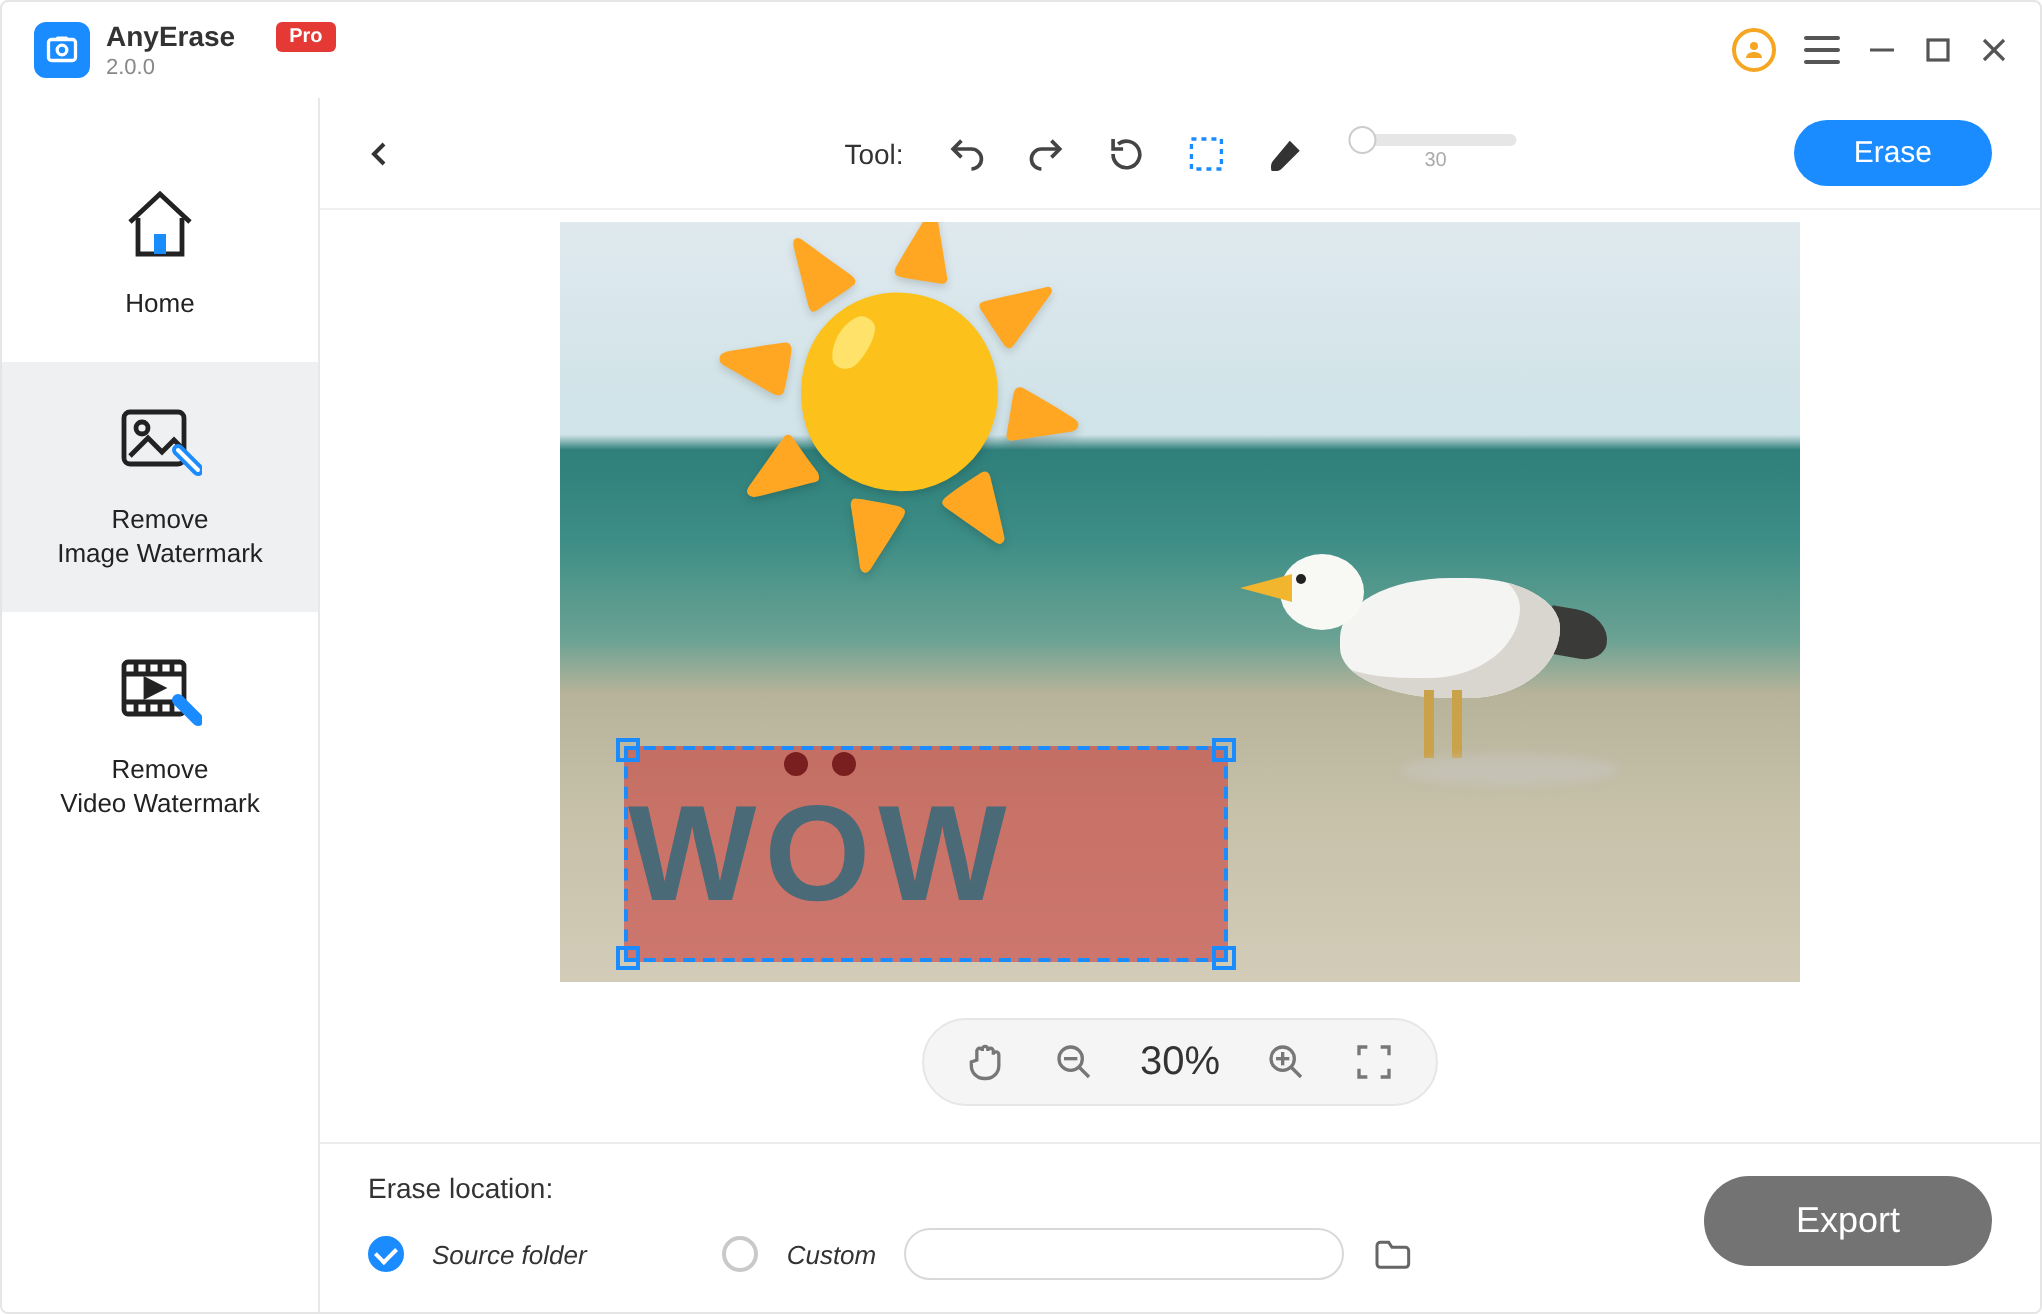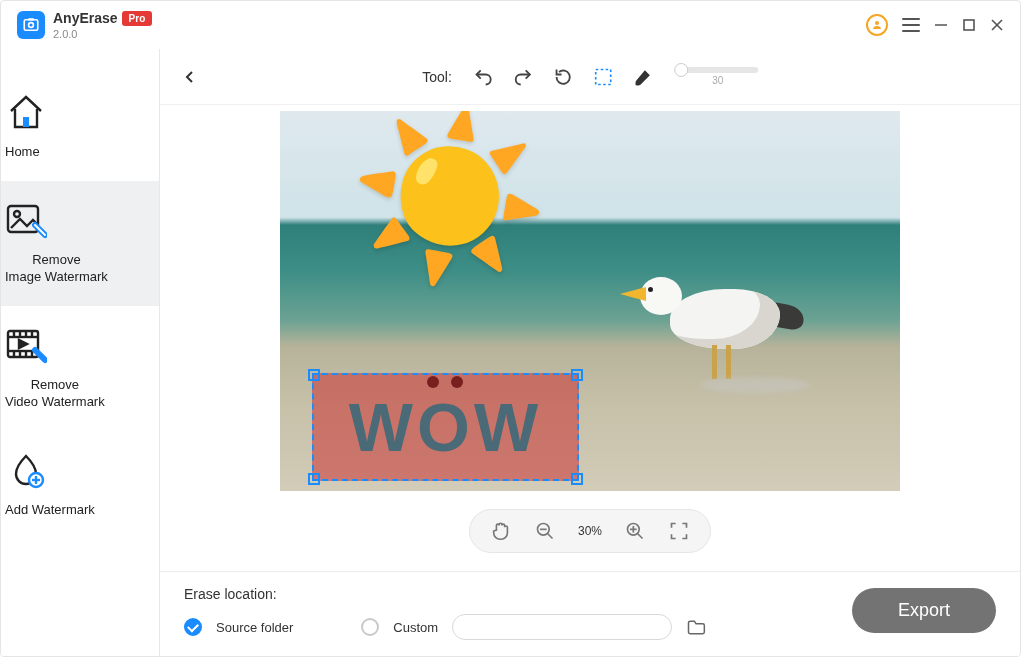--- a/index.html
+++ b/index.html
@@ -2,37 +2,37 @@
 <html><head>
   <meta charset="utf-8">
   <style>
     * { margin:0; padding:0; box-sizing:border-box; font-family: "Segoe UI", Arial, sans-serif; }
     body { width:1021px; height:657px; background:#fff; overflow:hidden; position:relative; border:1px solid #e5e5e5; border-radius:4px; }
 
     
     .titlebar { height:48px; display:flex; align-items:center; padding:0 16px; }
     .app-logo { width:28px; height:28px; background:#1a8cff; border-radius:6px; display:flex; align-items:center; justify-content:center; margin-right:8px; }
     .app-logo svg { width:18px; height:18px; }
-    .app-title-block { display:flex; align-items:center; gap:4px; }
+    .app-title-block { display:flex; align-items:center; gap:20px; }
     .app-title { font-weight:600; font-size:14px; color:#333; }
     .pro-badge { background:#e53935; color:#fff; font-size:10px; font-weight:700; padding:2px 7px; border-radius:3px; }
     .app-version { font-size:11px; color:#888; margin-top:2px; }
     .titlebar-spacer { flex:1; }
     .win-controls { display:flex; align-items:center; gap:14px; }
     .account-icon { width:22px; height:22px; border:2px solid #f5a623; border-radius:50%; display:flex; align-items:center; justify-content:center; }
     .account-icon svg { width:12px; height:12px; }
     .hamburger { width:18px; height:14px; display:flex; flex-direction:column; justify-content:space-between; }
     .hamburger span { height:2px; background:#555; border-radius:1px; }
     .win-btn { width:14px; height:14px; display:flex; align-items:center; justify-content:center; color:#555; cursor:default; }
     .win-btn svg { width:14px; height:14px; }
 
     
     .body-row { display:flex; height:calc(100% - 48px); }
     .sidebar { width:158px; background:#fff; display:flex; flex-direction:column; padding-top:24px; }
-    .side-item { display:flex; flex-direction:column; align-items:flex-start; padding:18px 4px 20px; cursor:default; text-align:center; }
+    .side-item { display:flex; flex-direction:column; align-items:center; padding:18px 4px 20px; cursor:default; text-align:center; }
     .side-item.active { background:#eef0f2; }
     .side-icon { width:42px; height:42px; margin-bottom:10px; display:flex; align-items:center; justify-content:center; }
     .side-label { font-size:13px; color:#222; line-height:1.35; font-weight:500; }
 
     .main { flex:1; border-left:1px solid #e8e8e8; display:flex; flex-direction:column; background:#fff; }
 
     
     .toolbar { height:56px; display:flex; align-items:center; padding:0 18px; position:relative; border-bottom:1px solid #f0f0f0; }
     .back-btn { width:24px; height:24px; display:flex; align-items:center; justify-content:center; }
     .tool-group { display:flex; align-items:center; gap:18px; position:absolute; left:50%; transform:translateX(-50%); }
@@ -52,37 +52,37 @@
     .sun { position:absolute; left:70px; top:6px; font-size:160px; line-height:1; filter: drop-shadow(0 2px 2px rgba(0,0,0,0.15)); }
     .gull { position:absolute; right:100px; top:148px; width:160px; height:130px; }
     .gull-body { position:absolute; left:30px; top:30px; width:110px; height:60px; background:#f4f4f2; border-radius:60% 50% 50% 60% / 60% 50% 70% 50%; box-shadow:inset -20px -10px 0 #d8d6cf; }
     .gull-head { position:absolute; left:0; top:18px; width:42px; height:38px; background:#f8f8f5; border-radius:50%; }
     .gull-beak { position:absolute; left:-20px; top:28px; width:0; height:0; border-top:7px solid transparent; border-bottom:7px solid transparent; border-right:26px solid #f2b62e; }
     .gull-eye { position:absolute; left:8px; top:28px; width:5px; height:5px; background:#222; border-radius:50%; }
     .gull-tail { position:absolute; right:-4px; top:46px; width:30px; height:24px; background:#3a3a38; border-radius:0 60% 40% 0; transform:rotate(10deg); }
     .gull-leg { position:absolute; left:72px; top:86px; width:5px; height:34px; background:#caa24a; }
     .gull-leg.l2 { left:86px; }
     .reflection { position:absolute; left:60px; top:118px; width:110px; height:16px; background:rgba(200,200,195,0.5); border-radius:50%; filter:blur(2px); }
-    .wow-sel { position:absolute; left:32px; top:262px; width:267px; height:108px; background:rgba(200,50,50,0.55); border:2px dashed #1a8cff; display:flex; align-items:center; justify-content:center; }
+    .wow-sel { position:absolute; left:32px; top:262px; width:302px; height:108px; background:rgba(200,50,50,0.55); border:2px dashed #1a8cff; display:flex; align-items:center; }
     .wow-sel .handle { position:absolute; width:12px; height:12px; border:2px solid #1a8cff; background:transparent; }
     .wow-sel .h-tl{top:-6px;left:-6px}.wow-sel .h-tr{top:-6px;right:-6px}.wow-sel .h-bl{bottom:-6px;left:-6px}.wow-sel .h-br{bottom:-6px;right:-6px}
     .wow-text { font-size:68px; font-weight:800; color:#4a6a77; letter-spacing:4px; font-family: Arial Black, Arial, sans-serif; }
     .wow-eyes { position:relative; display:inline-block; }
     .wow-eyes::before, .wow-eyes::after { content:""; position:absolute; top:-12px; width:12px; height:12px; background:#7a1f1f; border-radius:50%; }
     .wow-eyes::before{ left:10px; } .wow-eyes::after{ left:34px; }
 
     
     .zoom-bar { margin-top:18px; display:flex; align-items:center; gap:22px; background:#f5f5f5; border:1px solid #e6e6e6; border-radius:22px; padding:8px 20px; height:44px; }
     .zoom-btn { width:22px; height:22px; display:flex; align-items:center; justify-content:center; color:#666; }
-    .zoom-val { font-size:12px; color:#333; font-weight:500; }
+    .zoom-val { font-size:20px; color:#333; font-weight:500; }
 
     
     .bottom-bar { border-top:1px solid #ececec; padding:14px 24px 16px; display:flex; flex-direction:column; gap:12px; position:relative; }
     .file-loc-label { font-size:14px; color:#333; }
-    .file-row { display:flex; align-items:center; gap:14px; }
+    .file-row { display:flex; align-items:center; gap:14px;font-style:italic; }
     .radio { width:18px; height:18px; border-radius:50%; border:2px solid #c9c9c9; display:flex; align-items:center; justify-content:center; }
     .radio.checked { background:#1a8cff; border-color:#1a8cff; }
     .radio.checked::after { content:""; width:8px; height:5px; border-left:2px solid #fff; border-bottom:2px solid #fff; transform:rotate(-45deg); margin-top:-2px; }
     .radio-label { font-size:13px; color:#333; }
     .custom-path { width:220px; height:26px; border:1px solid #d9d9d9; border-radius:13px; background:#fff; }
     .folder-btn { width:20px; height:20px; display:flex; align-items:center; justify-content:center; color:#666; }
     .export-btn { position:absolute; right:24px; top:16px; background:#737373; color:#fff; font-size:18px; padding:12px 46px; border-radius:26px; }
   </style>
 </head>
 <body>
@@ -174,31 +174,20 @@
             <line x1="15" y1="25" x2="15" y2="31"></line>
             <line x1="21" y1="25" x2="21" y2="31"></line>
             <line x1="27" y1="25" x2="27" y2="31"></line>
             <polygon points="14,14 14,22 22,18" fill="#222"></polygon>
             <path d="M30 24 L40 34" stroke="#1a8cff" stroke-width="6" stroke-linecap="round"></path>
           </svg>
       </div>
       <div class="side-label" style="white-space:pre-line">Remove
 Video Watermark</div>
     </div>
-    <div class="side-item">
-      <div class="side-icon">
-        <svg width="40" height="40" viewBox="0 0 40 40" fill="none" stroke="#222" stroke-width="2.4">
-            <path d="M20 6 C14 12 10 18 10 24 a10 10 0 0 0 20 0 C30 18 26 12 20 6 Z"></path>
-            <circle cx="30" cy="30" r="7" fill="#fff" stroke="#1a8cff"></circle>
-            <line x1="30" y1="26" x2="30" y2="34" stroke="#1a8cff" stroke-width="2.4"></line>
-            <line x1="26" y1="30" x2="34" y2="30" stroke="#1a8cff" stroke-width="2.4"></line>
-          </svg>
-      </div>
-      <div class="side-label">Add Watermark</div>
-    </div>
   </div>
 
   <div class="main">
 
     <div class="toolbar">
       <div class="back-btn">
         <svg width="14" height="14" viewBox="0 0 14 14" fill="none" stroke="#333" stroke-width="2">
             <polyline points="9,2 4,7 9,12"></polyline>
           </svg>
       </div>
@@ -232,20 +221,21 @@
               <path d="M14 4 L20 10 L9 21 C7 23 3 22 3 22 s-1-4 1-6 Z"></path>
             </svg>
         </div>
         <div class="slider-wrap">
           <div class="slider-track">
               <div class="slider-thumb"></div>
             </div>
           <div class="slider-val">30</div>
         </div>
       </div>
+      <div class="erase-btn">Erase</div>
     </div>
 
     <div class="canvas-area">
       <div class="photo">
         <div class="sky"></div>
         <div class="sun">☀️</div>
         <div class="gull">
           <div class="gull-tail"></div>
           <div class="gull-body"></div>
           <div class="gull-head"></div>

